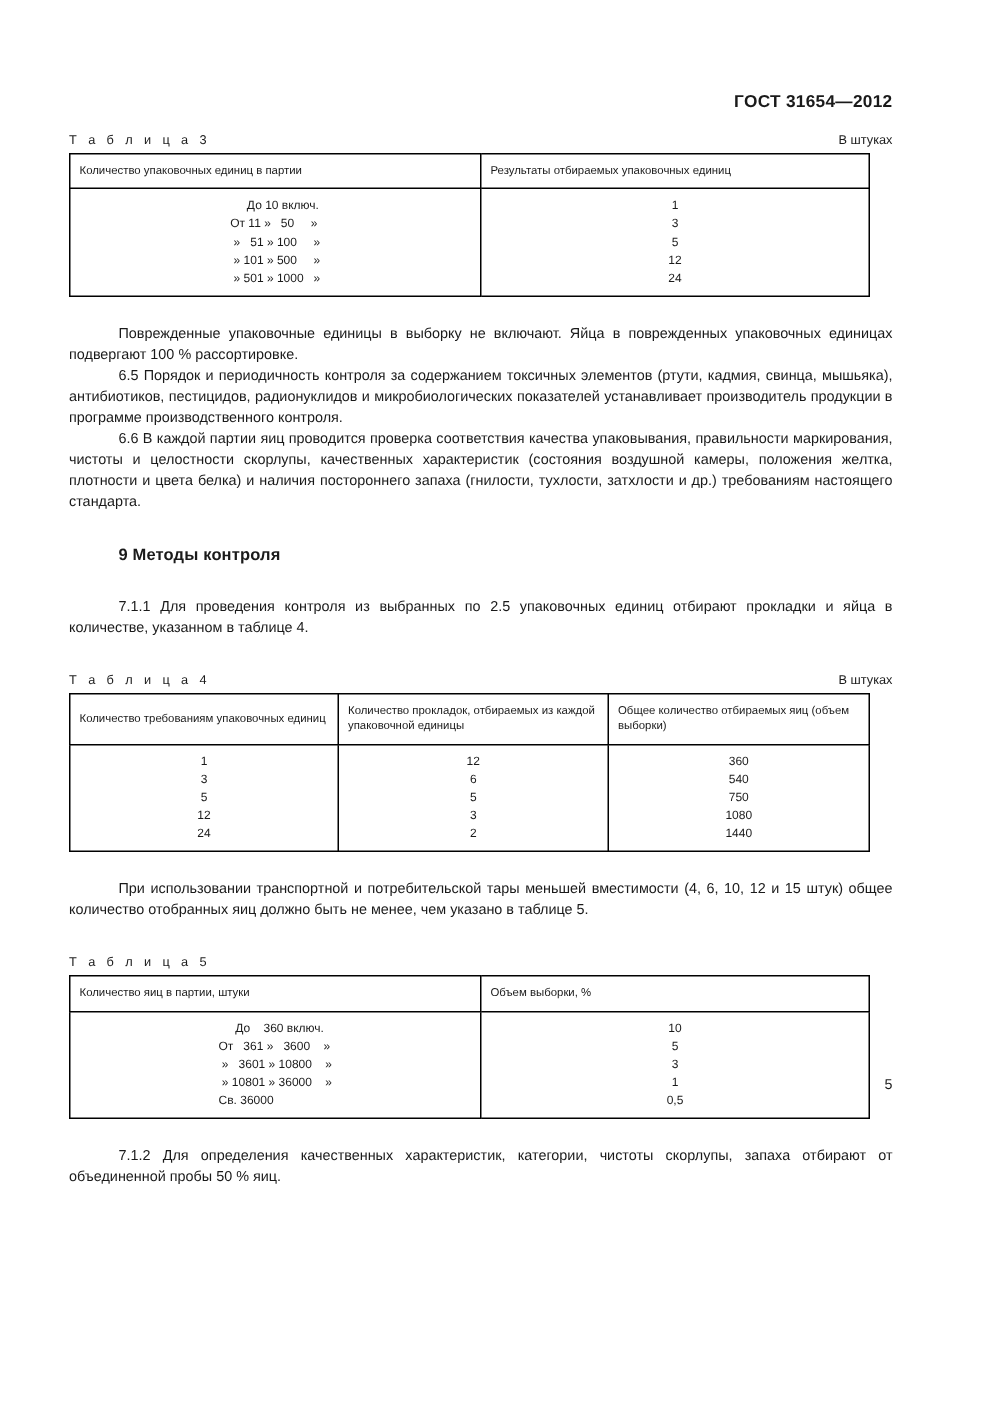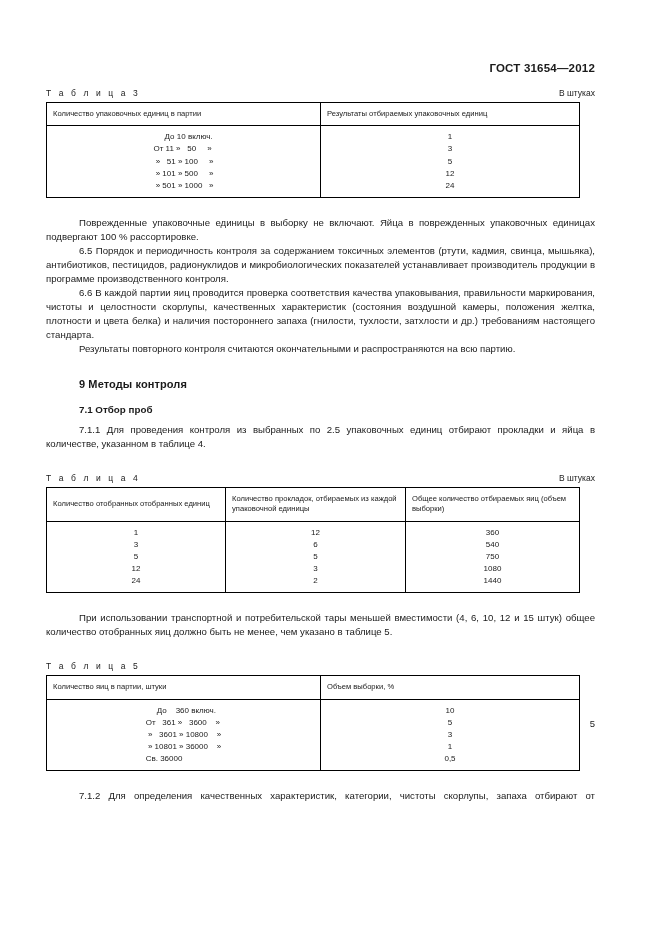--- a/index.html
+++ b/index.html
@@ -176,49 +176,47 @@
 24</td>
         </tr>
       </tbody>
     </table>
 
     <div class="gap-after-table"></div>
 
     <p class="body">Поврежденные упаковочные единицы в выборку не включают. Яйца в поврежденных упаковочных единицах подвергают 100 % рассортировке.</p>
     <p class="body">6.5  Порядок и периодичность контроля за содержанием токсичных элементов (ртути, кадмия, свинца, мышьяка), антибиотиков, пестицидов, радионуклидов и микробиологических показателей устанавливает производитель продукции в программе производственного контроля.</p>
     <p class="body">6.6  В каждой партии яиц проводится проверка соответствия качества упаковывания, правильности маркирования, чистоты и целостности скорлупы, качественных характеристик (состояния воздушной камеры, положения желтка, плотности и цвета белка) и наличия постороннего запаха (гнилости, тухлости, затхлости и др.) требованиям настоящего стандарта.</p>
-    <p class="body">Результаты повторного контроля считаются окончательными и распространяются на всю партию.</p>
 
     <div class="gap-lg"></div>
 
     <h2 class="sec">9  Методы контроля</h2>
 
     <div class="gap-md"></div>
 
-    <h3 class="subsec">7.1  Отбор проб</h3>
 
     <div class="gap-sm"></div>
 
     <p class="body">7.1.1  Для проведения контроля из выбранных по 2.5 упаковочных единиц отбирают прокладки и яйца в количестве, указанном в таблице 4.</p>
 
     <div class="gap-lg"></div>
 
     <div class="tbl-caption">
       <span class="label">Т а б л и ц а  4</span>
       <span class="units">В штуках</span>
     </div>
     <table class="gost">
       <colgroup>
           <col style="width:179px">
           <col style="width:180px">
           <col style="width:174px">
         </colgroup>
       <thead>
         <tr>
-          <th>Количество отобранных отобранных единиц</th>
+          <th>Количество требованиям упаковочных единиц</th>
           <th>Количество прокладок, отбираемых из каждой упаковочной единицы</th>
           <th>Общее количество отбираемых яиц (объем выборки)</th>
         </tr>
       </thead>
       <tbody>
         <tr>
           <td class="col-vals">1
 3
 5
 12

